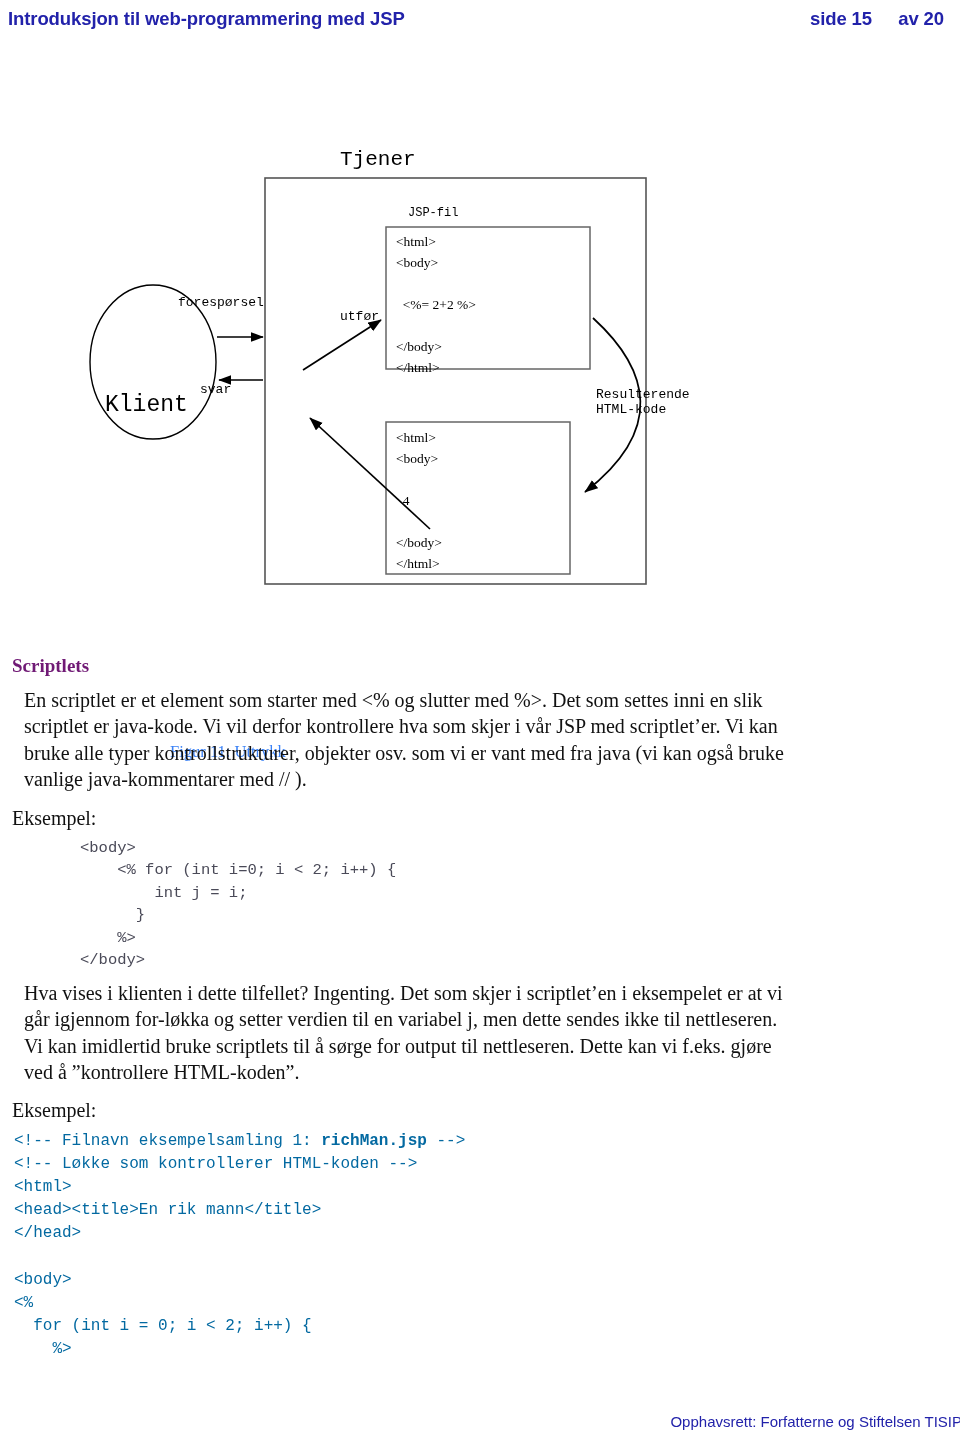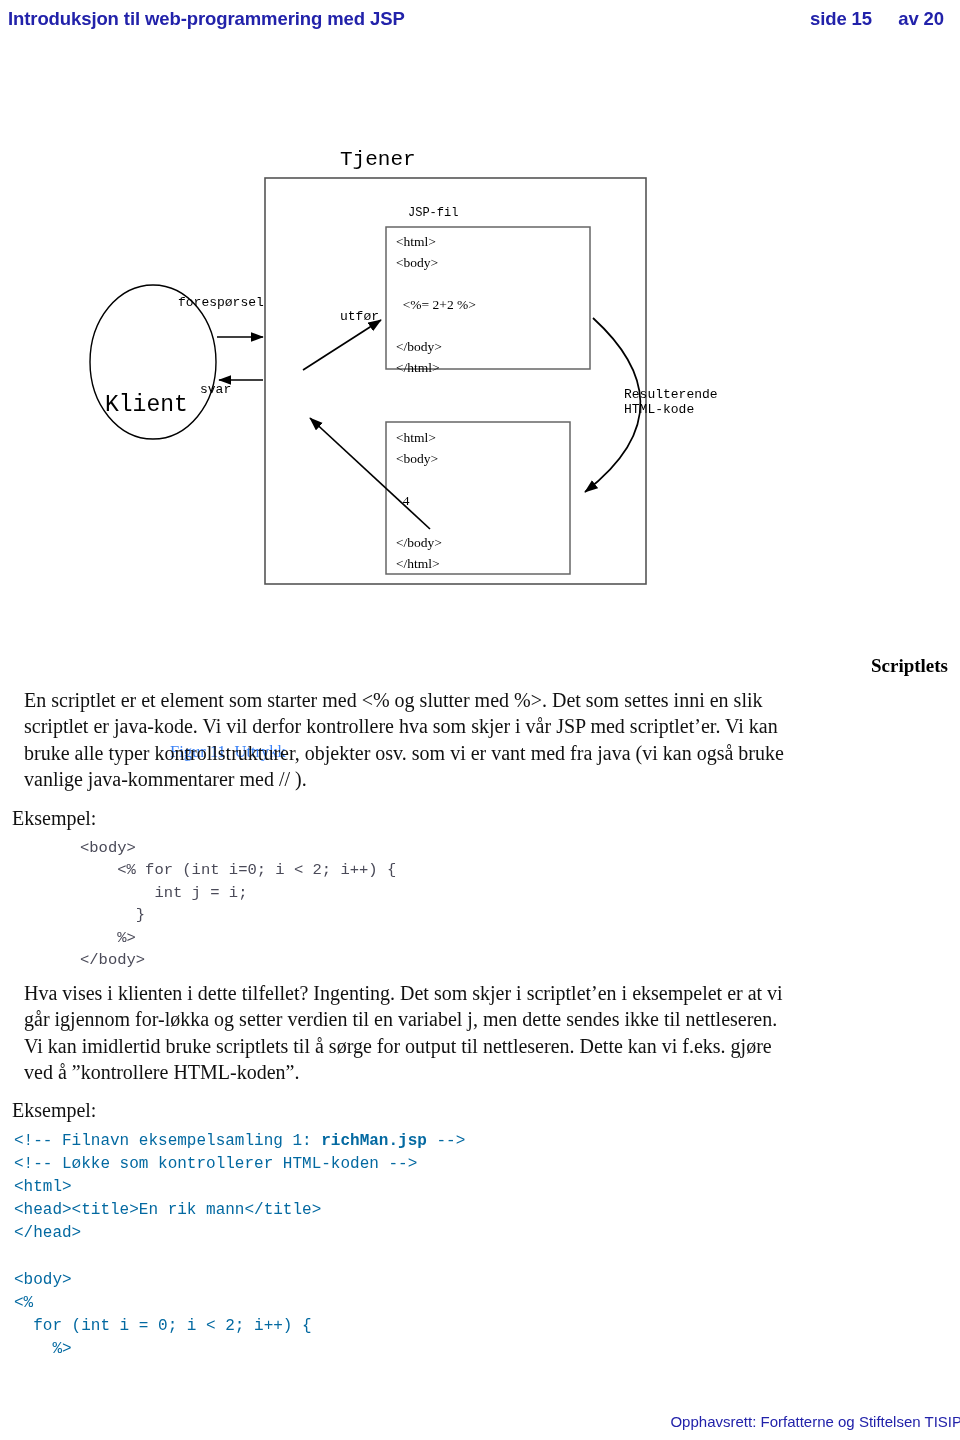--- a/index.html
+++ b/index.html
@@ -74,21 +74,21 @@
     color: #000000;
     white-space: nowrap;
     line-height: 1.15;
   }
   .lbl-tjener   { left: 300px; top: 18px;  font-size: 21px; }
   .lbl-klient   { left: 65px;  top: 234px; font-size: 23px; margin-top: 28px; }
   .lbl-jspfil   { left: 368px; top: 77px;  font-size: 12px; }
   .lbl-utfor    { left: 300px; top: 180px; font-size: 13px; }
   .lbl-foresp   { left: 138px; top: 166px; font-size: 13px; }
   .lbl-svar     { left: 160px; top: 253px; font-size: 13px; }
-  .lbl-result   { left: 584px; top: 258px; font-size: 13px; text-align: left; }
+  .lbl-result   { left: 556px; top: 258px; font-size: 13px; text-align: left; }
   .lbl-result span { display: block; }
 
   .codebox-text {
     position: absolute;
     font-family: "Liberation Serif", "DejaVu Serif", serif;
     font-size: 13.5px;
     color: #000;
     line-height: 1.55;
     white-space: pre;
   }
@@ -110,22 +110,21 @@
     position: absolute;
     left: 12px;
     top: 655px;
     width: 936px;
   }
   h2.section-title {
     margin: 0 0 10px 0;
     font-family: "Liberation Serif", "DejaVu Serif", serif;
     font-size: 19px;
     font-weight: bold;
-    color: #000000;
-    text-align: right;
+    color: #701a75;
   }
   p.para {
     margin: 0 0 12px 12px;
     font-size: 20px;
     line-height: 1.32;
     color: #111111;
     max-width: 770px;
   }
   p.lead {
     margin: 0 0 6px 0;

